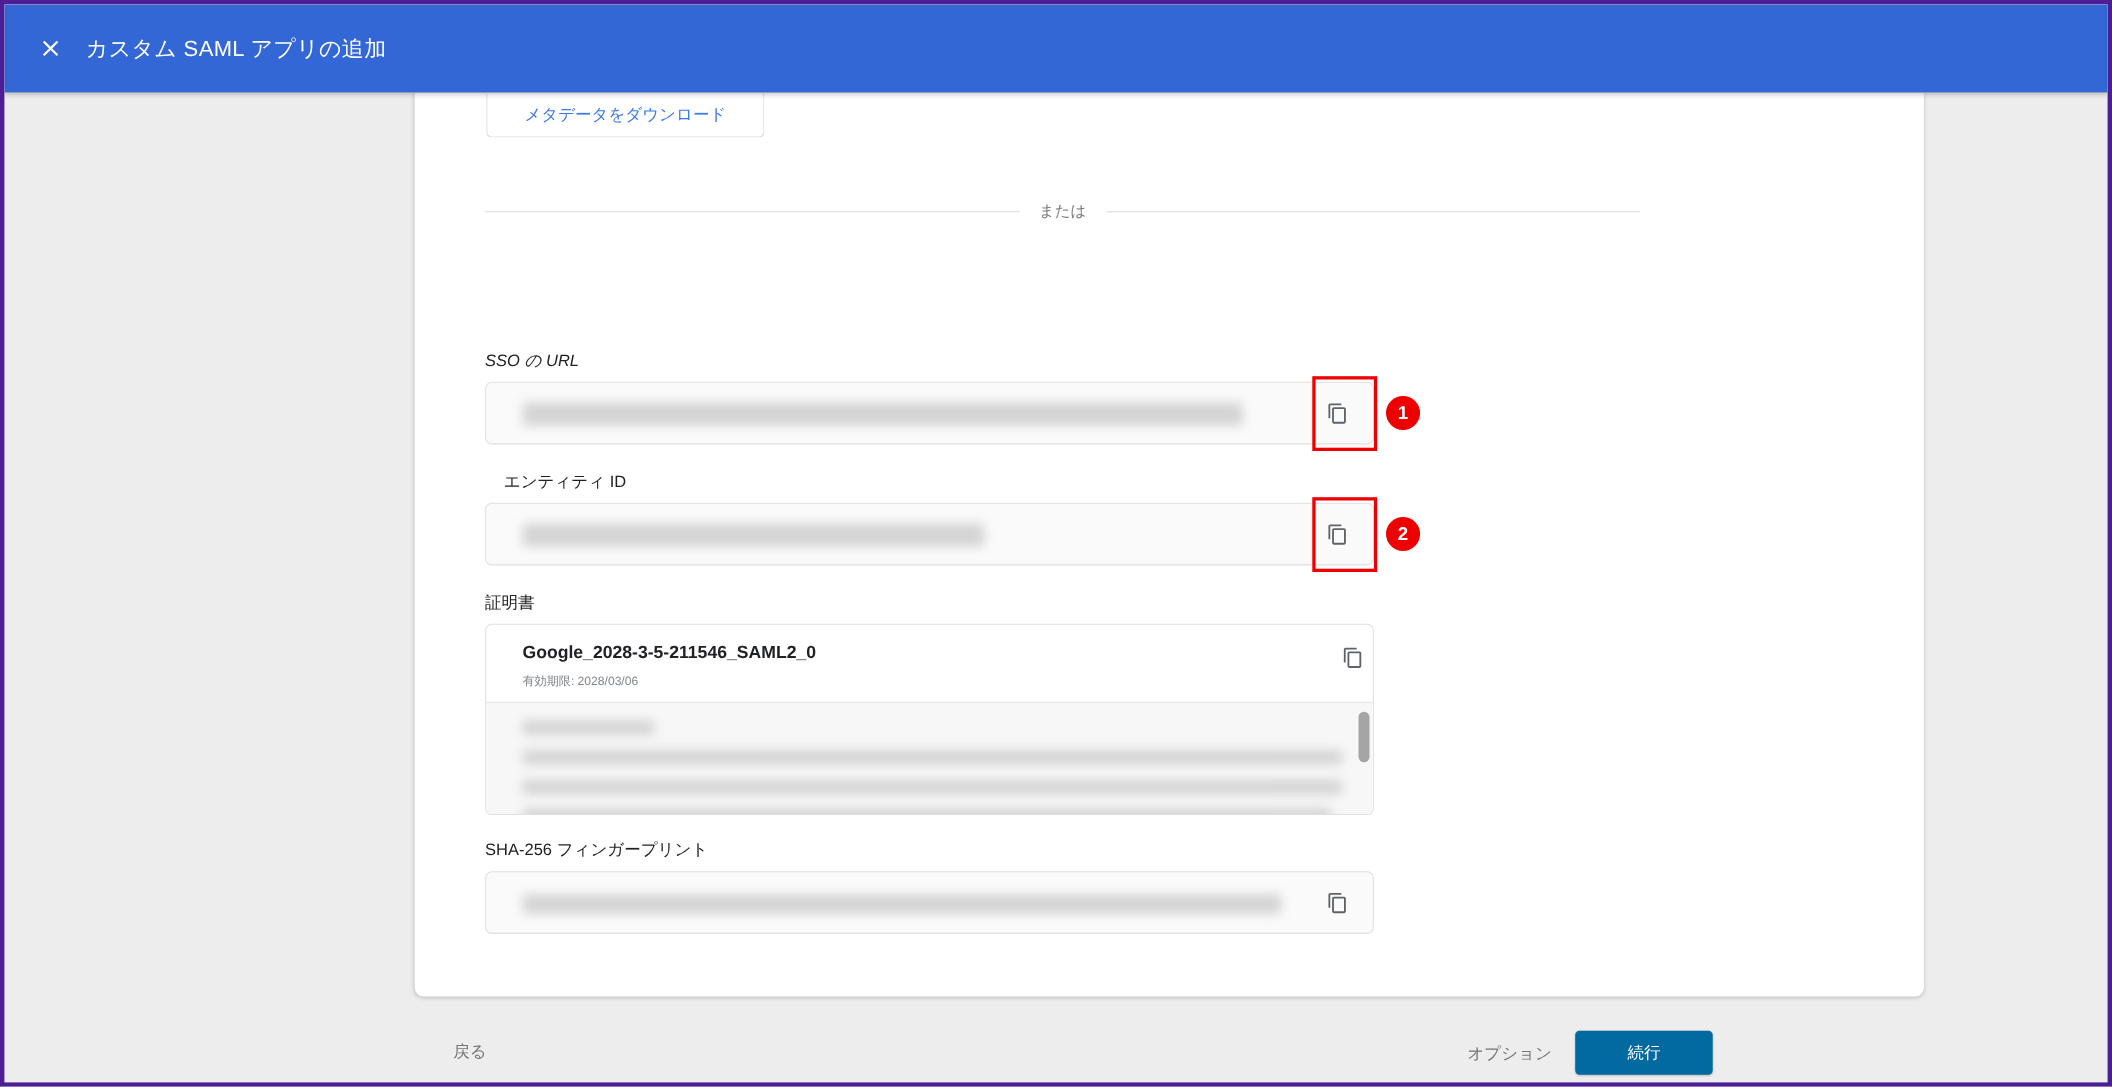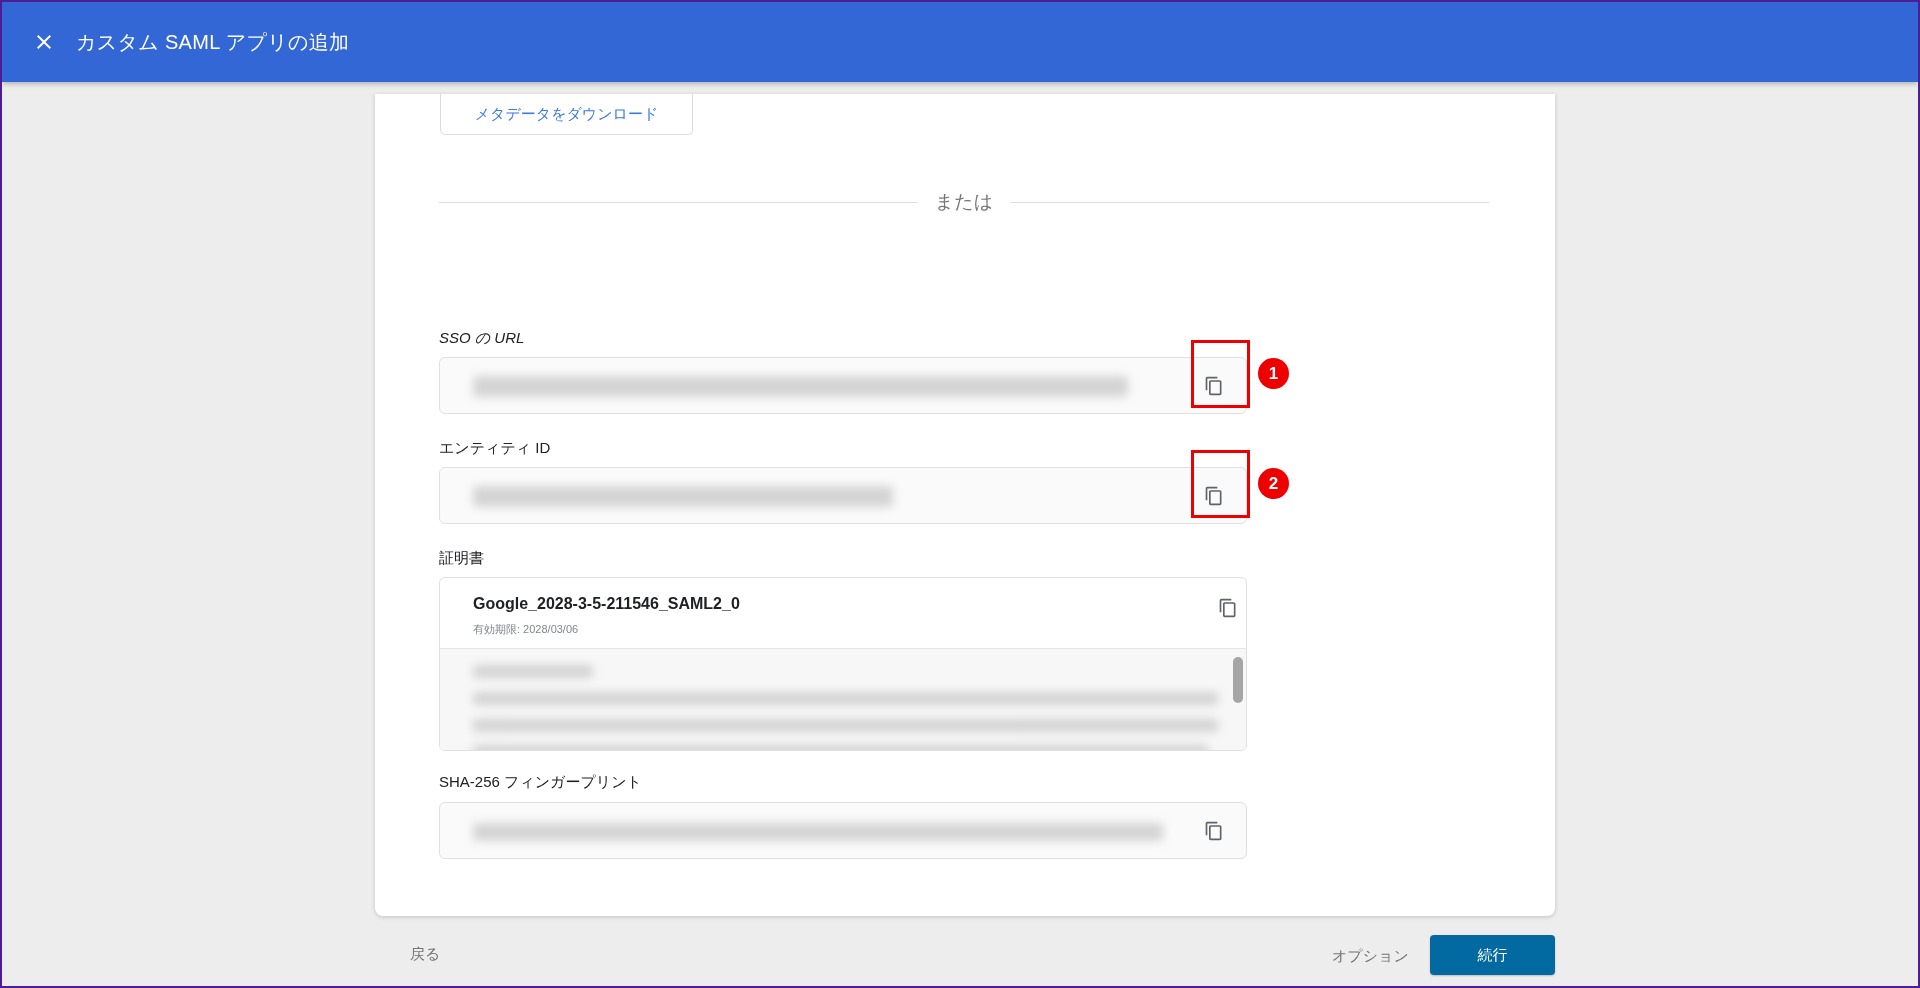--- a/index.html
+++ b/index.html
@@ -2,58 +2,58 @@
 <html><head>
 <meta charset="utf-8">
 <style>
   * { margin:0; padding:0; box-sizing:border-box; }
   html,body { background:#fff; }
   body { font-family:"Liberation Sans","DejaVu Sans",sans-serif; }
 
   .frame {
     position:relative; width:1920px; height:988px;
     background:#ededed; overflow:hidden;
-    border:2px solid #4c1d95;
+    border:4px solid #4c1d95;
   }
 
   
   .appbar {
     position:absolute; left:0; top:0; width:100%; height:80px;
     background:#3367d6; display:flex; align-items:center;
     box-shadow:0 2px 5px rgba(0,0,0,.25); z-index:30;
   }
   .close-btn {
     width:26px; height:26px; margin-left:29px; cursor:pointer;
     display:flex; align-items:center; justify-content:center;
   }
   .close-btn svg { width:24px; height:24px; fill:#ffffff; }
   .appbar-title {
     margin-left:19px; color:#ffffff; font-size:20px; letter-spacing:.3px;
   }
 
   
   .panel {
-    position:absolute; left:373px; top:92px; width:1180px; height:822px;
+    position:absolute; left:373px; top:80px; width:1372px; height:822px;
     background:#ffffff; border-radius:0 0 8px 8px;
     box-shadow:0 1px 4px rgba(0,0,0,.18); z-index:10;
   }
 
   .download-btn {
     position:absolute; left:65px; top:0; width:253px; height:41px;
     background:#fff; border:1px solid #dadce0; border-top:none;
     border-radius:0 0 5px 5px; color:#3b78e7; font-size:15px;
     display:flex; align-items:center; justify-content:center; cursor:pointer;
   }
 
   .divider-row {
     position:absolute; left:64px; top:98px; width:1050px; height:20px;
     display:flex; align-items:center;
   }
   .divider-row .line { flex:1; height:1px; background:#dadce0; }
-  .divider-row .or-text { padding:0 18px; color:#757575; font-size:19px; }
+  .divider-row .or-text { padding:0 18px; color:#757575; font-size:14px; }
 
   .option-heading {
     position:absolute; left:64px; top:180px; color:#3c4043; font-size:16px;
   }
 
   .field-label {
     position:absolute; left:64px; color:#202124; font-size:15px;
   }
 
   .field-box {
@@ -142,21 +142,21 @@
     <div class="field-label" style="top:235px;font-style:italic;">SSO の URL</div>
     <div class="field-box" style="top:263px;">
       <div class="blur-bar" style="left:33px; top:18px; width:655px; height:21px;"></div>
       <div class="icon-btn" style="right:12px; top:8px;">
         <svg viewBox="0 0 24 24">
             <path d="M16 1H4c-1.1 0-2 .9-2 2v14h2V3h12V1zm3 4H8c-1.1 0-2 .9-2 2v14c0 1.1.9 2 2 2h11c1.1 0 2-.9 2-2V7c0-1.1-.9-2-2-2zm0 16H8V7h11v14z"></path>
           </svg>
       </div>
     </div>
 
-    <div class="field-label" style="top:345px;">エンティティ ID</div>
+    <div class="field-label" style="top:345px;margin-left:17px;">エンティティ ID</div>
     <div class="field-box" style="top:373px;">
       <div class="blur-bar" style="left:33px; top:18px; width:420px; height:21px;"></div>
       <div class="icon-btn" style="right:12px; top:8px;">
         <svg viewBox="0 0 24 24">
             <path d="M16 1H4c-1.1 0-2 .9-2 2v14h2V3h12V1zm3 4H8c-1.1 0-2 .9-2 2v14c0 1.1.9 2 2 2h11c1.1 0 2-.9 2-2V7c0-1.1-.9-2-2-2zm0 16H8V7h11v14z"></path>
           </svg>
       </div>
     </div>
 
     <div class="field-label" style="top:455px;">証明書</div>

